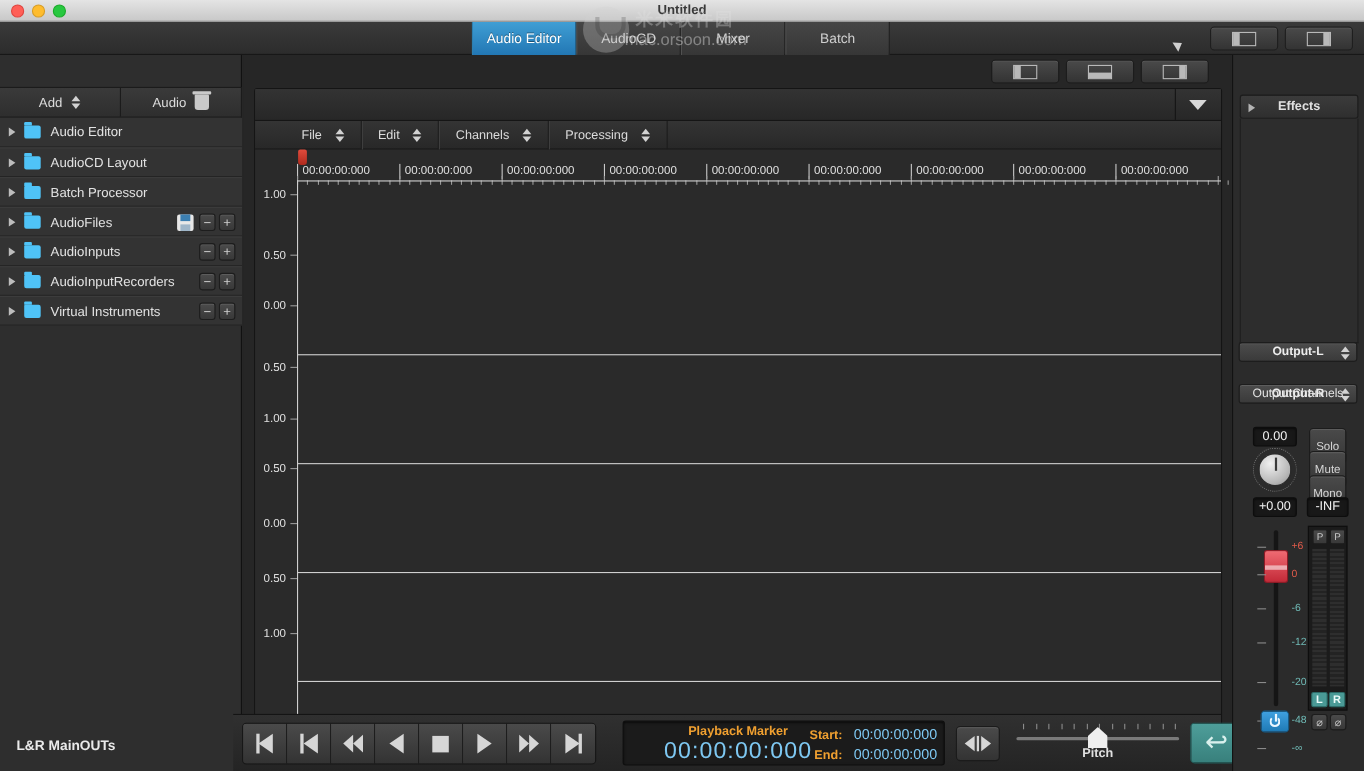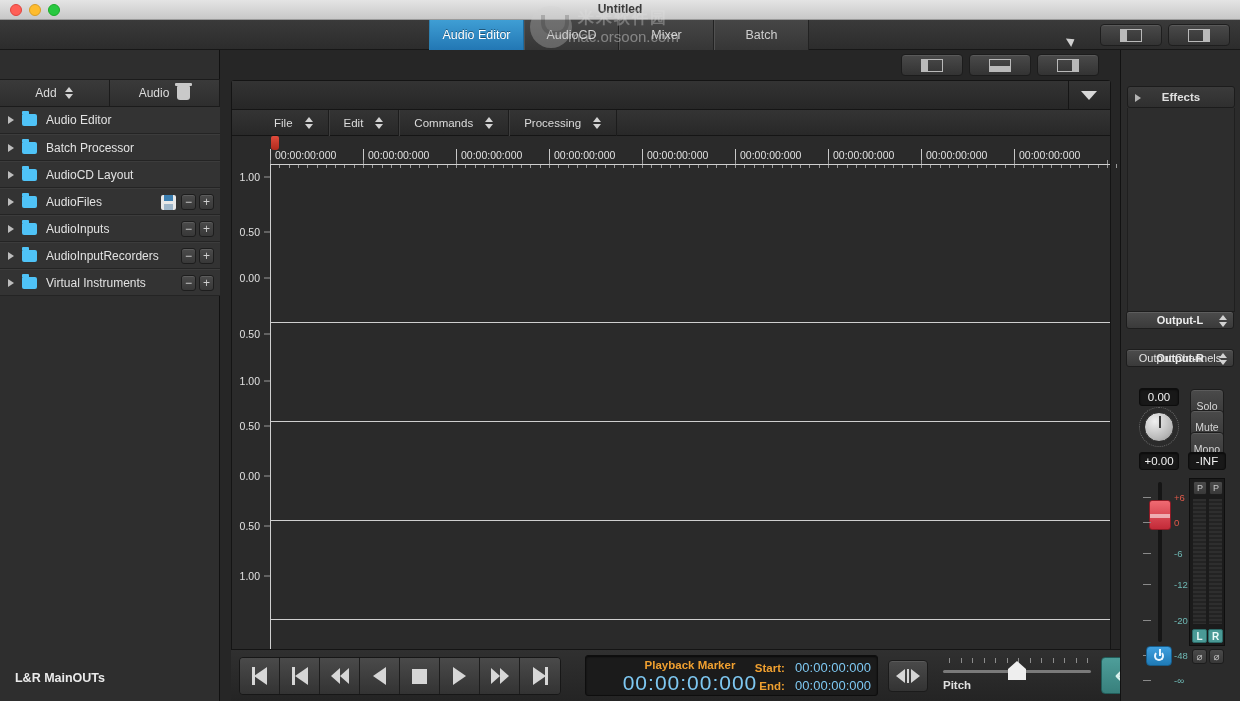--- a/index.html
+++ b/index.html
@@ -216,21 +216,21 @@
     margin-left:14px; width:70px; height:18px; line-height:18px; text-align:center;
     font-size:11.5px; color:#fff; border-radius:3px;
     background:linear-gradient(#4aa8dd,#2a7fb8); border:1px solid #21618e;
     text-shadow:0 -1px 0 rgba(0,0,0,.35);
   }
   .zoomset { position:absolute; display:flex; align-items:center; gap:3px; }
   .z-glyph { font-size:13px; color:#cfcfcf; margin-right:2px; }
 
   
   .transport {
-    position:absolute; left:231px; bottom:0; width:898px; height:52px;
+    position:absolute; left:212px; bottom:0; width:898px; height:52px;
     background:linear-gradient(#303030,#242424); border-top:1px solid #141414;
   }
   .tp-group {
     position:absolute; left:8px; top:7px; display:flex;
     border:1px solid #171717; border-radius:4px; overflow:hidden;
     box-shadow:inset 0 1px 0 rgba(255,255,255,.08);
   }
   .tp-btn {
     width:40px; height:36px; display:flex; align-items:center; justify-content:center;
     background:linear-gradient(#4a4a4a,#333); border-right:1px solid #1d1d1d;
@@ -261,21 +261,21 @@
     box-shadow:inset 0 1px 0 rgba(255,255,255,.09);
   }
   .pitch-wrap { position:absolute; left:712px; top:8px; width:148px; }
   .pitch-ticks { position:relative; height:7px; }
   .p-tick { position:absolute; top:0; width:1px; height:5px; background:#8c8c8c; }
   .pitch-track { position:relative; margin-top:5px; height:3px; background:#7a7a7a; border-radius:2px; }
   .pitch-knob {
     position:absolute; left:50%; top:-9px; margin-left:-9px; width:18px; height:19px;
     background:#eee; clip-path:polygon(50% 0,100% 42%,100% 100%,0 100%,0 42%);
   }
-  .pitch-label { margin-top:6px; font-size:11.5px; color:#e0e0e0; font-weight:bold; }
+  .pitch-label { text-align:center; margin-top:6px; font-size:11.5px; color:#e0e0e0; font-weight:bold; }
   .loop-btn {
     position:absolute; left:870px; top:7px; width:48px; height:37px; border-radius:4px;
     background:linear-gradient(#4e9e9a,#38807c); border:1px solid #225d5a;
     display:flex; align-items:center; justify-content:center;
   }
   .loop-glyph { font-size:25px; color:#d8efe d; color:#d9f0ed; line-height:1; }
 
   
   .rpanel {
     position:absolute; left:1120px; top:50px; width:120px; height:651px;
@@ -437,26 +437,26 @@
     </div>
     <div class="sb-list" id="sb-list">
         <div class="sb-row">
           <span class="disc-tri"></span>
           <span class="folder"></span>
           <span class="sb-label">Audio Editor</span>
         </div>
         <div class="sb-row">
           <span class="disc-tri"></span>
           <span class="folder"></span>
-          <span class="sb-label">Batch Processor</span>
+          <span class="sb-label">AudioCD Layout</span>
         </div>
         <div class="sb-row">
           <span class="disc-tri"></span>
           <span class="folder"></span>
-          <span class="sb-label">AudioCD Layout</span>
+          <span class="sb-label">Batch Processor</span>
         </div>
         <div class="sb-row">
           <span class="disc-tri"></span>
           <span class="folder"></span>
           <span class="sb-label">AudioFiles</span>
           <span class="sb-actions">
             <span class="save-ic"></span>
             <span class="mini-btn">−</span>
             <span class="mini-btn">+</span>
           </span>
@@ -514,21 +514,21 @@
       <div class="menubar" id="menubar">
           <div class="menu-item">
             <span>File</span>
             <span class="stepper"></span>
           </div>
           <div class="menu-item">
             <span>Edit</span>
             <span class="stepper"></span>
           </div>
           <div class="menu-item">
-            <span>Commands</span>
+            <span>Channels</span>
             <span class="stepper"></span>
           </div>
           <div class="menu-item">
             <span>Processing</span>
             <span class="stepper"></span>
           </div>
         </div>
 
       <div class="wave-area">
         <div class="axis-labels" id="axis">

